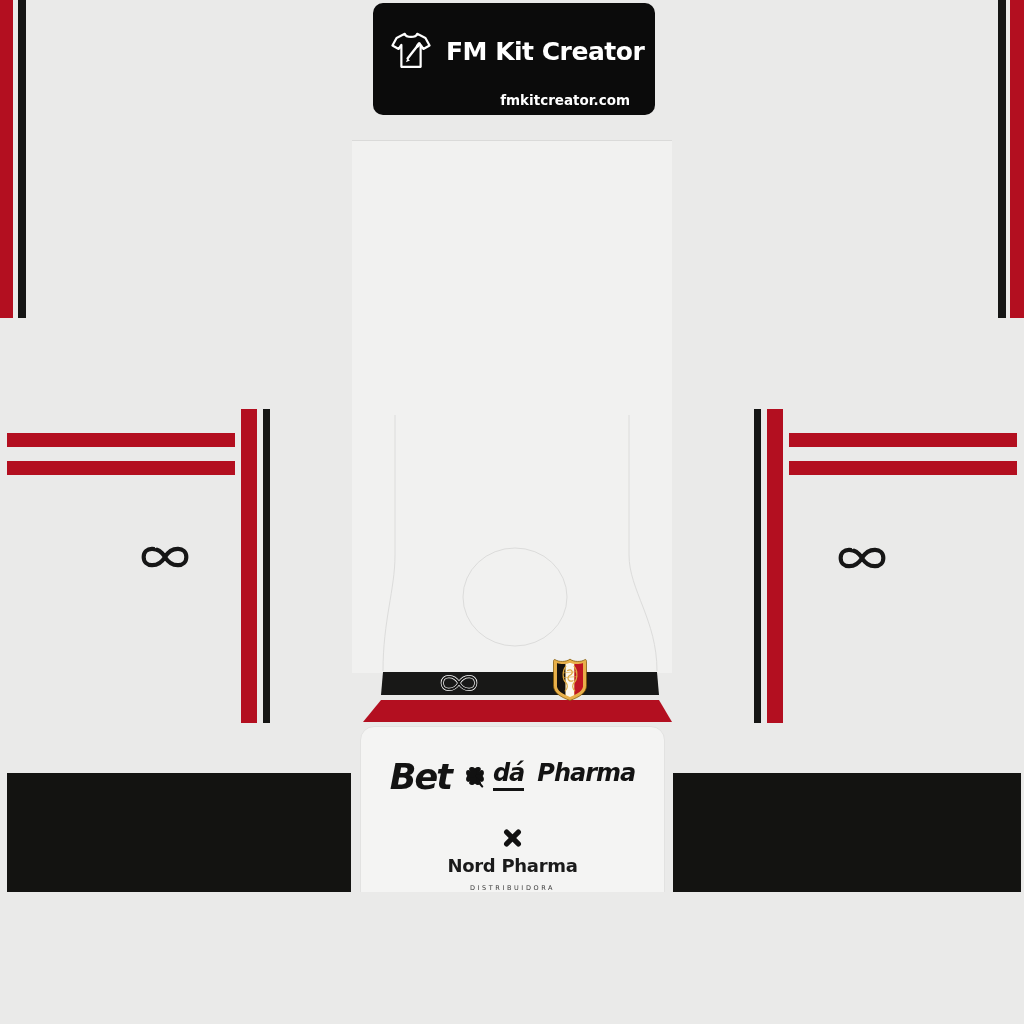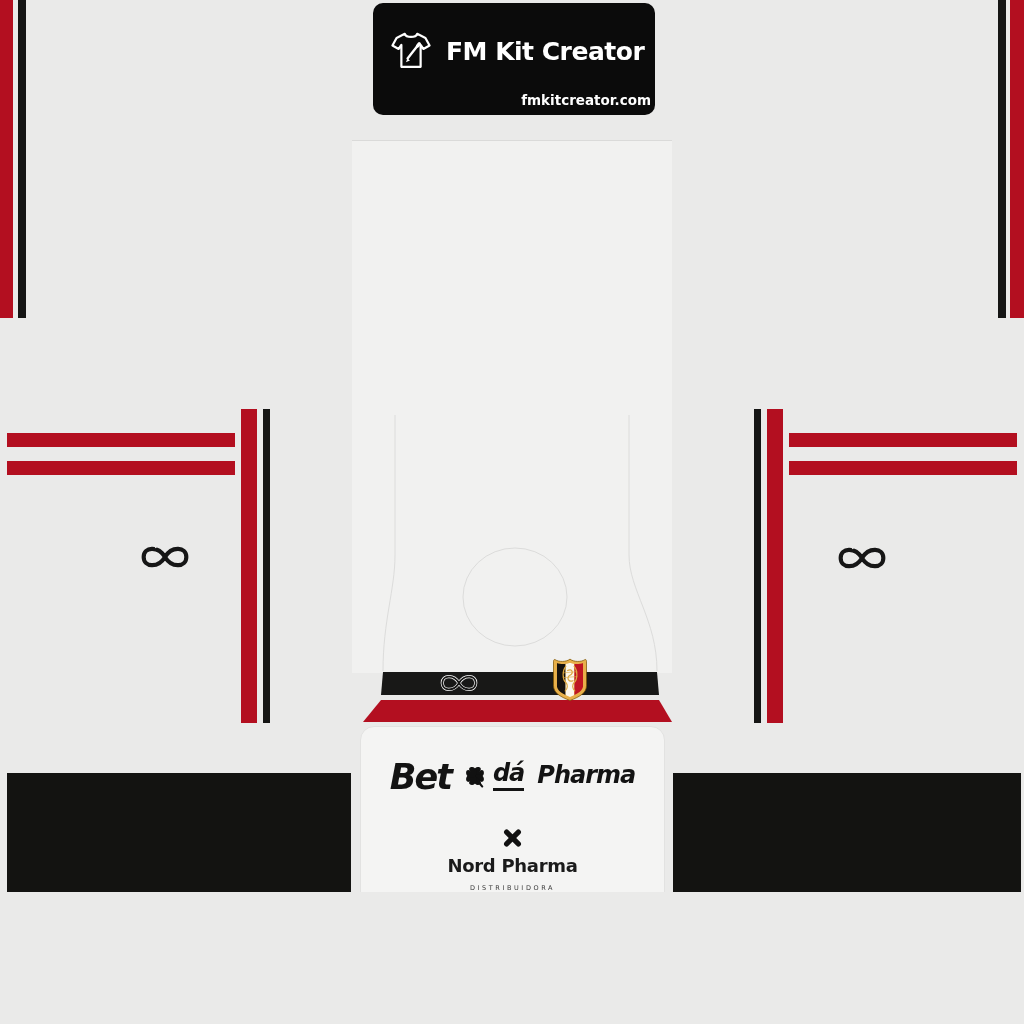--- a/index.html
+++ b/index.html
@@ -12,21 +12,21 @@
   
   #tl-red{left:0;top:0;width:13px;height:318px;background:var(--red,#b30f20);}
   #tl-black{left:18px;top:0;width:8px;height:318px;background:var(--black,#151514);}
   #tr-black{left:998px;top:0;width:8px;height:318px;background:var(--black,#151514);}
   #tr-red{left:1010px;top:0;width:14px;height:318px;background:var(--red,#b30f20);}
   
   #banner{left:373px;top:3px;width:282px;height:112px;background:var(--banner,#0b0b0b);border-radius:10px;color:#fff;}
   #banner .row{display:flex;align-items:center;gap:13px;padding:24px 12px 0 16px;}
   #banner .tshirt{width:44px;height:48px;flex:0 0 auto;}
   #banner .title{font-size:25px;font-weight:bold;letter-spacing:-.5px;white-space:nowrap;}
-  #banner .site{position:absolute;right:4px;bottom:7px;font-size:13.5px;font-weight:bold;letter-spacing:0;}
+  #banner .site{position:absolute;right:25px;bottom:7px;font-size:13.5px;font-weight:bold;letter-spacing:0;}
   
   .h-stripe{height:14px;background:var(--red,#b30f20);}
   #ls-h1{left:7px;top:433px;width:228px;}
   #ls-h2{left:7px;top:461px;width:228px;}
   #rs-h1{left:789px;top:433px;width:228px;}
   #rs-h2{left:789px;top:461px;width:228px;}
   #ls-vred{left:241px;top:409px;width:16px;height:314px;background:var(--red,#b30f20);}
   #ls-vblack{left:263px;top:409px;width:7px;height:314px;background:var(--black,#151514);}
   #rs-vblack{left:754px;top:409px;width:7px;height:314px;background:var(--black,#151514);}
   #rs-vred{left:767px;top:409px;width:16px;height:314px;background:var(--red,#b30f20);}
@@ -42,21 +42,21 @@
   .crest-svg{width:100%;height:100%;display:block;}
   .inf-svg{width:100%;height:100%;display:block;}
   
   #front-lower{left:360px;top:726px;width:305px;height:271px;background:#f4f4f3;
     border:1px solid #e2e2e1;border-radius:14px 14px 0 0;box-sizing:border-box;
     display:flex;flex-direction:column;align-items:center;}
   .bet-logo{margin-top:30px;display:flex;flex-direction:row;align-items:center;color:#131313;}
   .bet-row1{display:flex;align-items:center;gap:6px;}
   .bet-word1{font-size:35px;font-weight:bold;font-style:italic;letter-spacing:-2px;}
   .clover{width:36px;height:36px;margin-top:-2px;}
-  .bet-row2{display:flex;align-items:center;gap:13px;margin-top:-4px;font-size:24px;font-weight:bold;font-style:italic;letter-spacing:-1px;}
+  .bet-row2{display:flex;align-items:flex-start;gap:13px;margin-top:-4px;font-size:24px;font-weight:bold;font-style:italic;letter-spacing:-1px;}
   .bet-word2{border-bottom:3px solid #131313;padding-bottom:1px;}
   .nord-logo{margin-top:28px;display:flex;flex-direction:column;align-items:center;color:#1a1a1a;}
   .nord-x{width:23px;height:26px;}
   .nord-name{font-size:18px;font-weight:bold;margin-top:4px;letter-spacing:-.3px;}
   .nord-sub{font-size:6.5px;letter-spacing:2.6px;margin-top:8px;color:#3a3a3a;}
   
   #shorts-left{left:7px;top:773px;width:344px;height:239px;background:var(--panel,#131311);}
   #shorts-right{left:673px;top:773px;width:348px;height:239px;background:var(--panel,#131311);}
   #shorts-crest{position:absolute;left:194px;top:173px;width:38px;height:47px;}
   #shorts-inf{position:absolute;left:111px;top:196px;width:40px;height:20px;}

